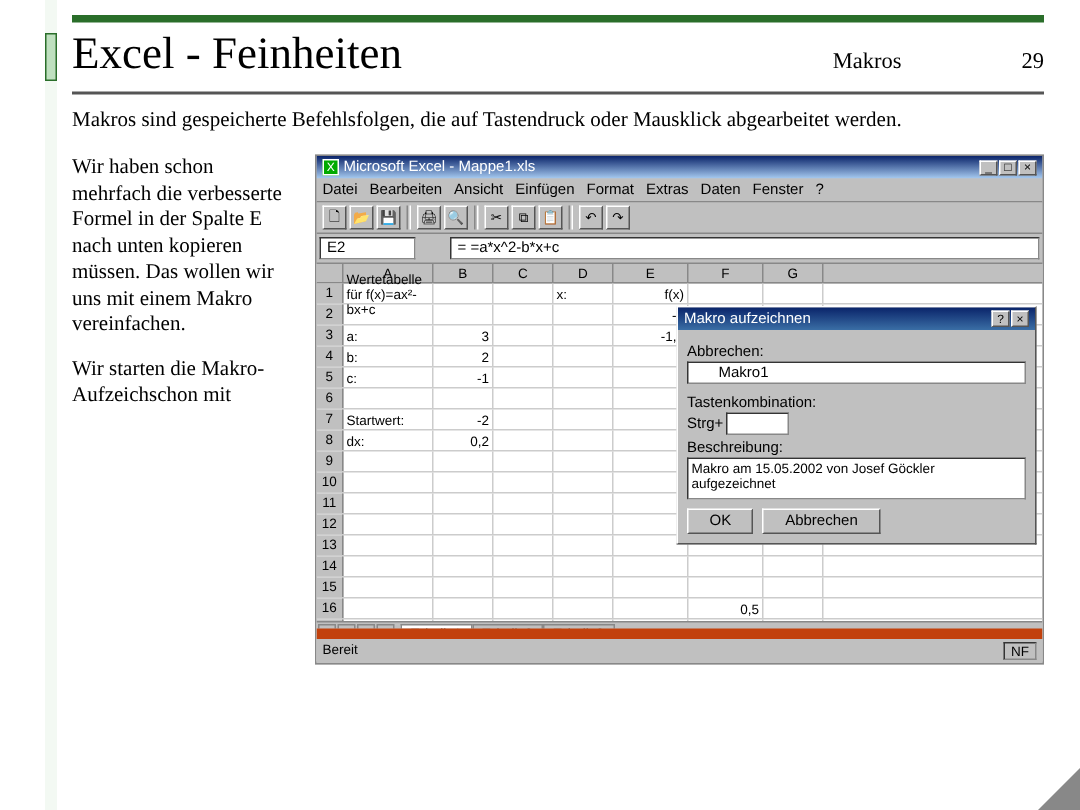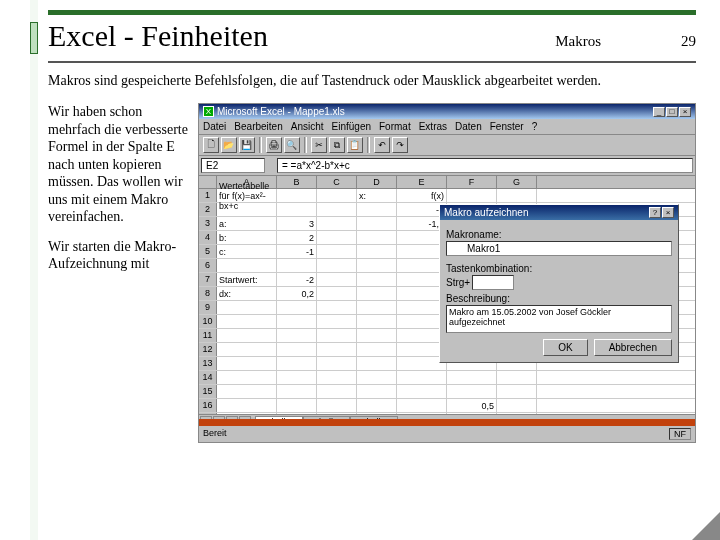--- a/index.html
+++ b/index.html
@@ -5,37 +5,37 @@
 *{box-sizing:border-box;margin:0;padding:0}
 body{width:720px;height:540px;background:#fff;font-family:"Times New Roman",serif;position:relative;overflow:hidden}
 .slide{padding:10px 24px 10px 48px}
 .header{border-top:5px solid #2a6e2a;border-bottom:2px solid #555;padding:4px 0 8px;margin-bottom:10px;display:flex;align-items:baseline}
 .left-bar{position:absolute;left:30px;top:22px;width:8px;height:32px;border:1px solid #2a6e2a;background:#bfe0bf}
 .left-bar2{position:absolute;left:30px;top:0;width:8px;height:540px;background:#d8ead8;opacity:.3}
 .title{font-size:30px;font-weight:400;flex:1}
 .section{font-size:15px;margin-right:80px}
 .pagenum{font-size:15px}
 .intro{font-size:14px;margin:8px 0 14px}
-.body{display:flex;}
+.body{display:flex;gap:12px}
 .leftcol{width:150px;font-size:14px;line-height:1.25}
 .leftcol p{margin-bottom:12px}
 .menu-path{display:inline-block;border:1px solid #999;padding:2px 6px;font-size:11px;margin-top:4px}
 .excel{flex:1;border:1px solid #888;font-family:Tahoma,Arial,sans-serif;font-size:9px;background:#c0c0c0;position:relative;height:340px;overflow:hidden}
 .tbar{background:linear-gradient(#0a246a,#a6caf0);color:#fff;padding:2px 4px;display:flex;align-items:center;gap:3px;font-size:10px}
 .tbar .ic{width:11px;height:11px;background:#0a0;border:1px solid #fff;font-size:8px;display:inline-flex;align-items:center;justify-content:center}
 .tbar .wbtn{margin-left:auto;display:flex;gap:1px}
 .tbar .wbtn span{width:12px;height:10px;background:#c0c0c0;border:1px solid #fff;border-right-color:#555;border-bottom-color:#555;color:#000;font-size:8px;display:inline-flex;align-items:center;justify-content:center}
 .menu{background:#c0c0c0;padding:2px 4px;display:flex;gap:8px;font-size:10px;border-bottom:1px solid #888}
 .menu span{cursor:default}
 .tbrow{background:#c0c0c0;padding:2px 4px;display:flex;gap:2px;border-bottom:1px solid #888;align-items:center}
 .tbtn{width:16px;height:16px;background:#c0c0c0;border:1px solid #fff;border-right-color:#555;border-bottom-color:#555;display:inline-flex;align-items:center;justify-content:center;font-size:9px}
 .sep{width:3px;height:16px;border-left:1px solid #888;border-right:1px solid #fff;margin:0 2px}
 .fbar{display:flex;align-items:center;padding:2px;background:#c0c0c0;border-bottom:1px solid #888}
 .cellref{background:#fff;border:1px inset #888;padding:1px 4px;width:64px;font-size:10px}
-.formula{background:#fff;border:1px inset #888;padding:1px 4px;flex:1;margin-left:12px;font-size:10px}
+.formula{background:#fff;border:1px inset #888;padding:1px 4px;flex:1;margin-left:23px;font-size:10px}
 .sheet{background:#fff;position:relative}
 .colhdr{display:flex;background:#c0c0c0;border-bottom:1px solid #888}
 .colhdr div{border-right:1px solid #888;padding:1px 0;text-align:center;font-size:9px}
 .ch0{width:18px}.chA{width:60px}.chB{width:40px}.chC{width:40px}.chD{width:40px}.chE{width:50px}.chF{width:50px}.chG{width:40px}
 .row{display:flex;border-bottom:1px solid #ccc;height:14px}
 .row .rh{width:18px;background:#c0c0c0;border-right:1px solid #888;text-align:center;font-size:9px;padding:1px 0}
 .row .c{border-right:1px solid #ccc;padding:0 2px;font-size:9px;display:flex;align-items:center}
 .cA{width:60px}.cB{width:40px;justify-content:flex-end}.cC{width:40px}.cD{width:40px}.cE{width:50px;justify-content:flex-end}.cF{width:50px;justify-content:flex-end}.cG{width:40px}
 .tabs{position:absolute;bottom:14px;left:0;right:0;background:#c0c0c0;display:flex;align-items:flex-start;padding:1px;font-size:9px;border-top:1px solid #888}
 .tabs .nav{display:flex;gap:1px;margin-right:4px}
@@ -50,40 +50,40 @@
 .dialog .dt .dbtn span{width:12px;height:11px;background:#c0c0c0;border:1px solid #fff;border-right-color:#555;border-bottom-color:#555;color:#000;font-size:8px;display:inline-flex;align-items:center;justify-content:center}
 .dialog .db{padding:6px}
 .dialog label{display:block;font-size:10px;margin-top:3px;margin-bottom:1px}
 .dialog input[type=text]{width:100%;border:1px inset #888;padding:1px 20px;background:#fff;font-size:10px}
 .dialog .row2{display:flex;gap:8px;margin-top:4px}
 .dialog .row2>div{flex:1}
 .dialog .combo{display:flex}
 .dialog .combo input{flex:1}
 .dialog .combo .dd{width:14px;background:#c0c0c0;border:1px solid #888;text-align:center;font-size:7px}
 .dialog .desc{width:100%;height:28px;border:1px inset #888;background:#fff;padding:1px 2px;font-size:9px;margin-top:1px}
-.dialog .btns{display:flex;justify-content:flex-end;gap:6px;margin-top:6px}
+.dialog .btns{display:flex;justify-content:flex-start;gap:6px;margin-top:6px}
 .dialog .btns button{padding:2px 14px;border:1px solid #555;border-top-color:#fff;border-left-color:#fff;background:#c0c0c0;font-size:10px}
 .slide-corner{position:absolute;right:0;bottom:0;width:0;height:0;border-left:28px solid transparent;border-bottom:28px solid #888}
 </style>
 </head>
 <body>
 
 <div class="left-bar2"></div>
 <div class="left-bar"></div>
 <div class="slide">
 <div class="header">
 <span class="title">Excel - Feinheiten</span>
 <span class="section">Makros</span>
 <span class="pagenum">29</span>
 </div>
 <p class="intro">Makros sind gespeicherte Befehlsfolgen, die auf Tastendruck oder Mausklick abgearbeitet werden.</p>
 <div class="body">
 <div class="leftcol">
 <p>Wir haben schon mehrfach die ver­besserte Formel in der Spalte E nach unten kopieren müssen. Das wollen wir uns mit einem Makro vereinfachen.</p>
-<p>Wir starten die Makro-Aufzeich­nung mit</p>
+<p>Wir starten die Makro-Aufzeich­schon mit</p>
 </div>
 <div class="excel">
 <div class="tbar">
 <span class="ic">X</span>
 <span>Microsoft Excel - Mappe1.xls</span>
 <span class="wbtn">
 <span>_</span>
 <span>□</span>
 <span>×</span>
 </span>
@@ -314,21 +314,21 @@
 </div>
 <div class="dialog">
 <div class="dt">
 <span>Makro aufzeichnen</span>
 <span class="dbtn">
 <span>?</span>
 <span>×</span>
 </span>
 </div>
 <div class="db">
-<label>Makroname:</label>
+<label>Abbrechen:</label>
 <input type="text" value="Makro1" style="">
 <div class="row2">
 <div>
 <label>Tastenkombination:</label>
 <div style="display:flex;align-items:center;gap:2px">
 <span>Strg+</span>
 <input type="text" style="width: 26px;">
 </div>
 </div>
 </div>

